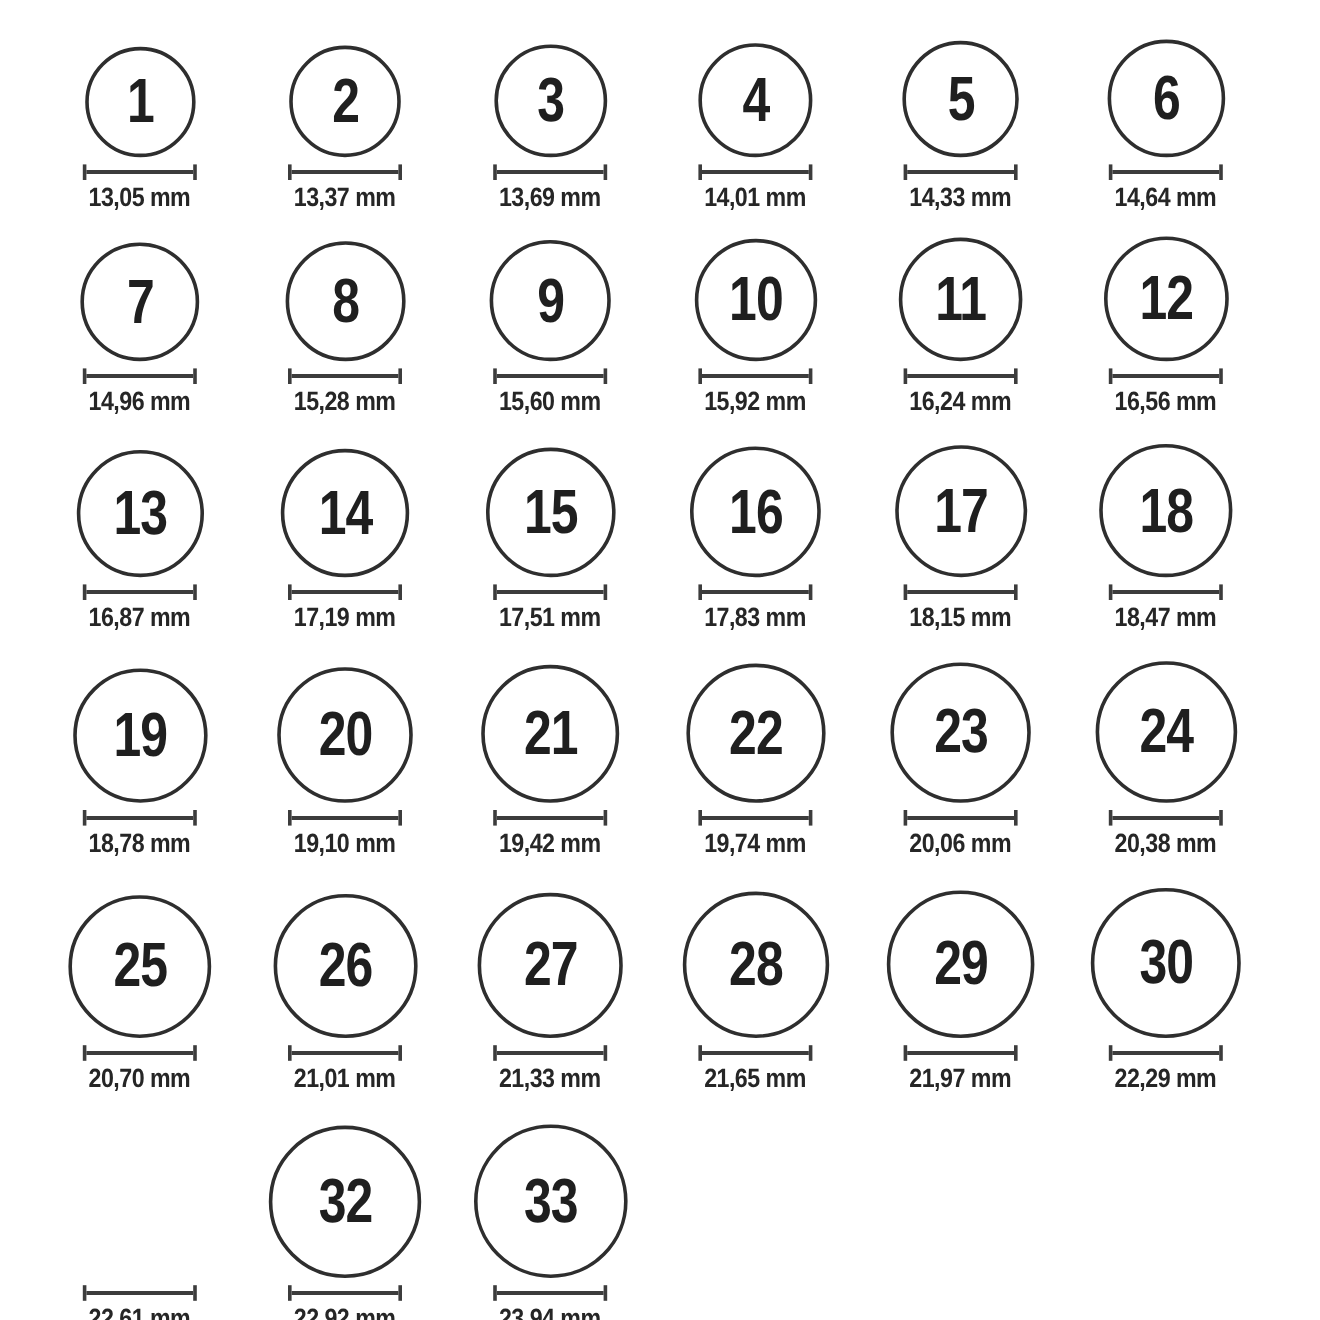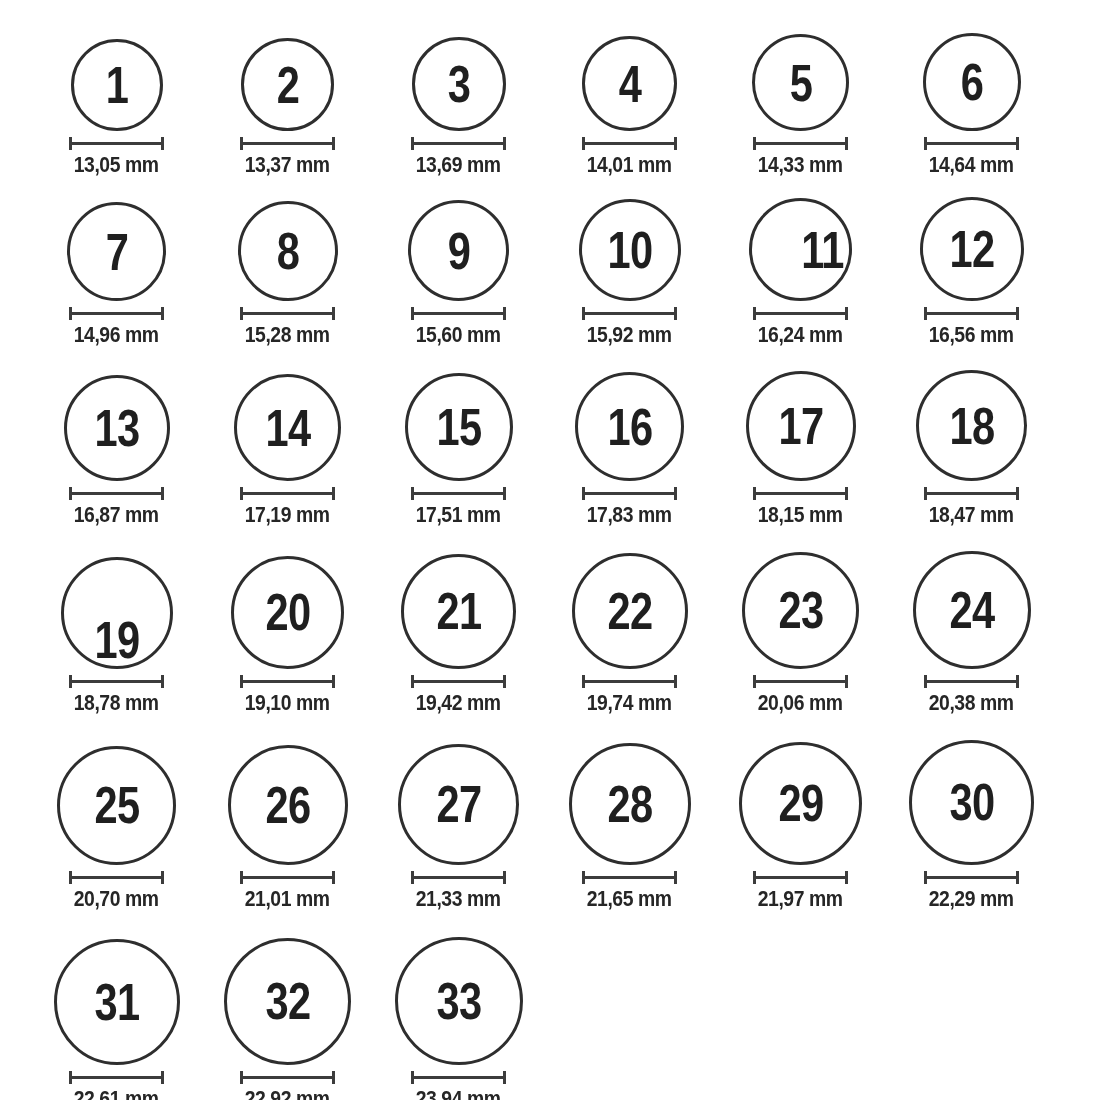--- a/index.html
+++ b/index.html
@@ -142,21 +142,21 @@
           <span class="dia-label">15,60 mm</span>
         </div>
         <div class="cell">
           <div class="circle" style="width: 102px; height: 102px;">
             <span class="num">10</span>
           </div>
           <div class="measure"></div>
           <span class="dia-label">15,92 mm</span>
         </div>
         <div class="cell">
-          <div class="circle" style="width: 103px; height: 103px; justify-content: flex-end;">
+          <div class="circle" style="width: 103px; height: 103px;">
             <span class="num">11</span>
           </div>
           <div class="measure"></div>
           <span class="dia-label">16,24 mm</span>
         </div>
         <div class="cell">
           <div class="circle" style="width: 104px; height: 104px;">
             <span class="num">12</span>
           </div>
           <div class="measure"></div>
@@ -202,21 +202,21 @@
         <div class="cell">
           <div class="circle" style="width: 111px; height: 111px;">
             <span class="num">18</span>
           </div>
           <div class="measure"></div>
           <span class="dia-label">18,47 mm</span>
         </div>
       </div>
       <div class="row" style="margin-top: 23px;">
         <div class="cell">
-          <div class="circle" style="width: 112px; height: 112px; align-items: flex-end;">
+          <div class="circle" style="width: 112px; height: 112px;">
             <span class="num">19</span>
           </div>
           <div class="measure"></div>
           <span class="dia-label">18,78 mm</span>
         </div>
         <div class="cell">
           <div class="circle" style="width: 113px; height: 113px; align-items: center;">
             <span class="num">20</span>
           </div>
           <div class="measure"></div>
@@ -290,23 +290,20 @@
         <div class="cell">
           <div class="circle" style="width: 125px; height: 125px; text-align: right;">
             <span class="num">30</span>
           </div>
           <div class="measure"></div>
           <span class="dia-label">22,29 mm</span>
         </div>
       </div>
       <div class="row" style="margin-top: 26px;">
         <div class="cell">
-          <div class="circle" style="width: 126px; height: 126px;">
-            <span class="num">31</span>
-          </div>
           <div class="measure"></div>
           <span class="dia-label">22,61 mm</span>
         </div>
         <div class="cell">
           <div class="circle" style="width: 127px; height: 127px;">
             <span class="num">32</span>
           </div>
           <div class="measure"></div>
           <span class="dia-label">22,92 mm</span>
         </div>

